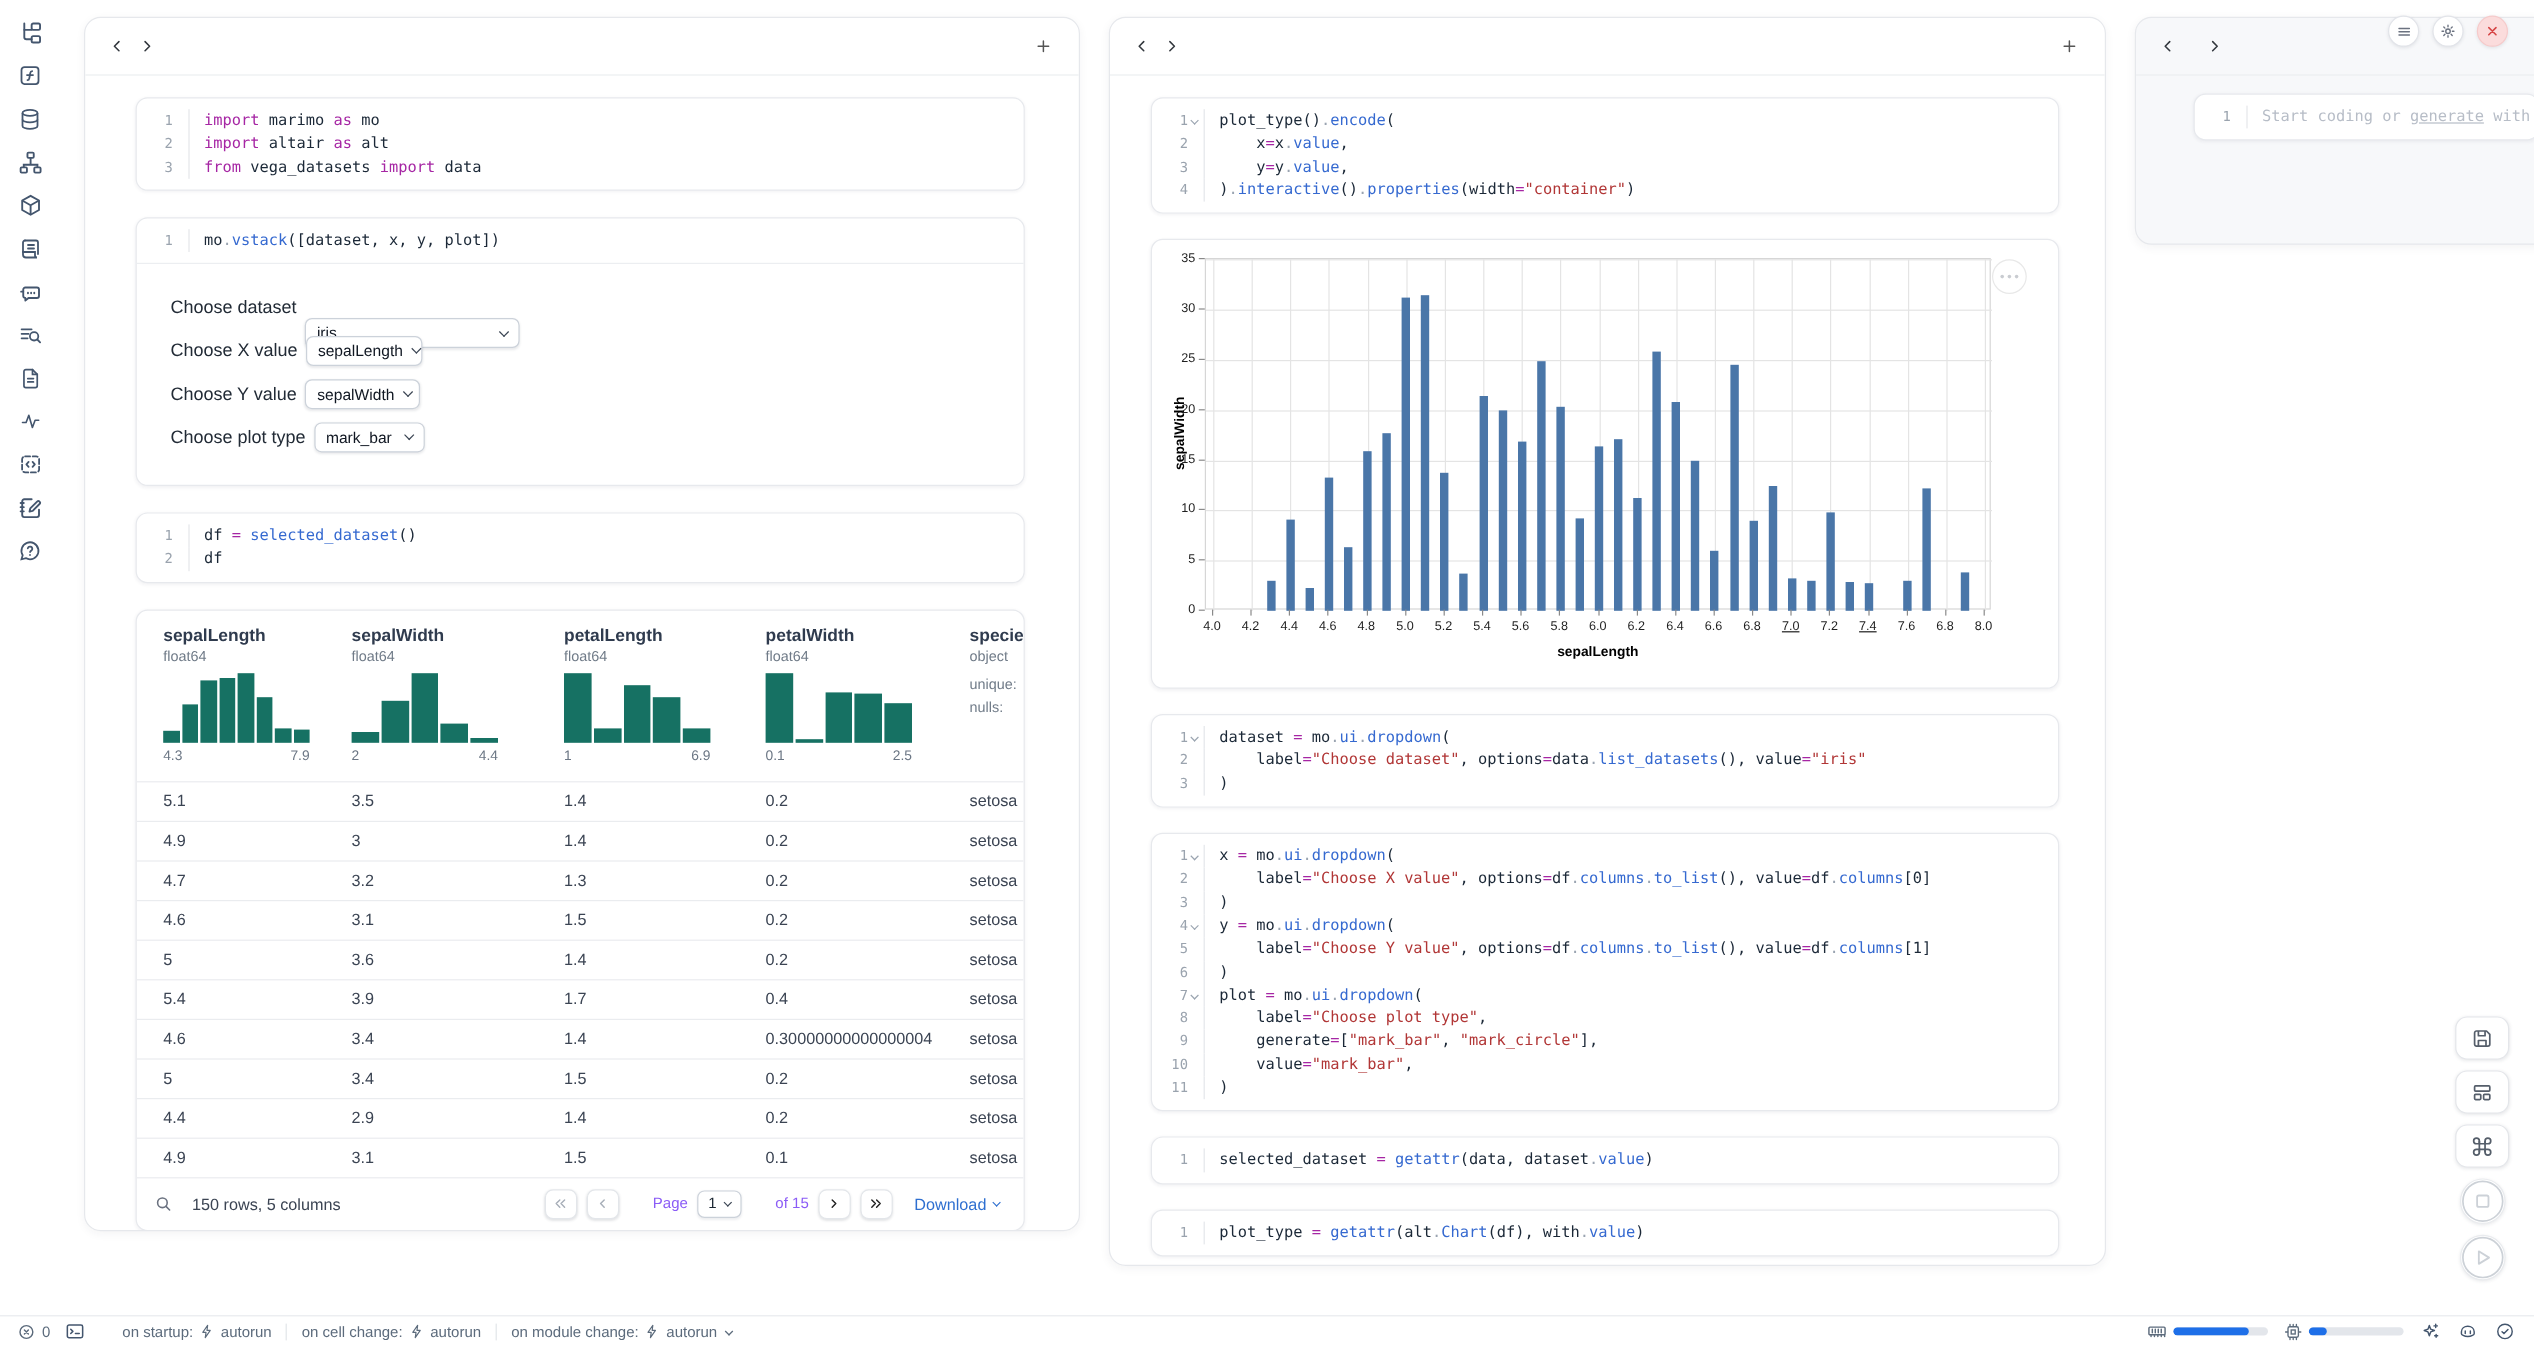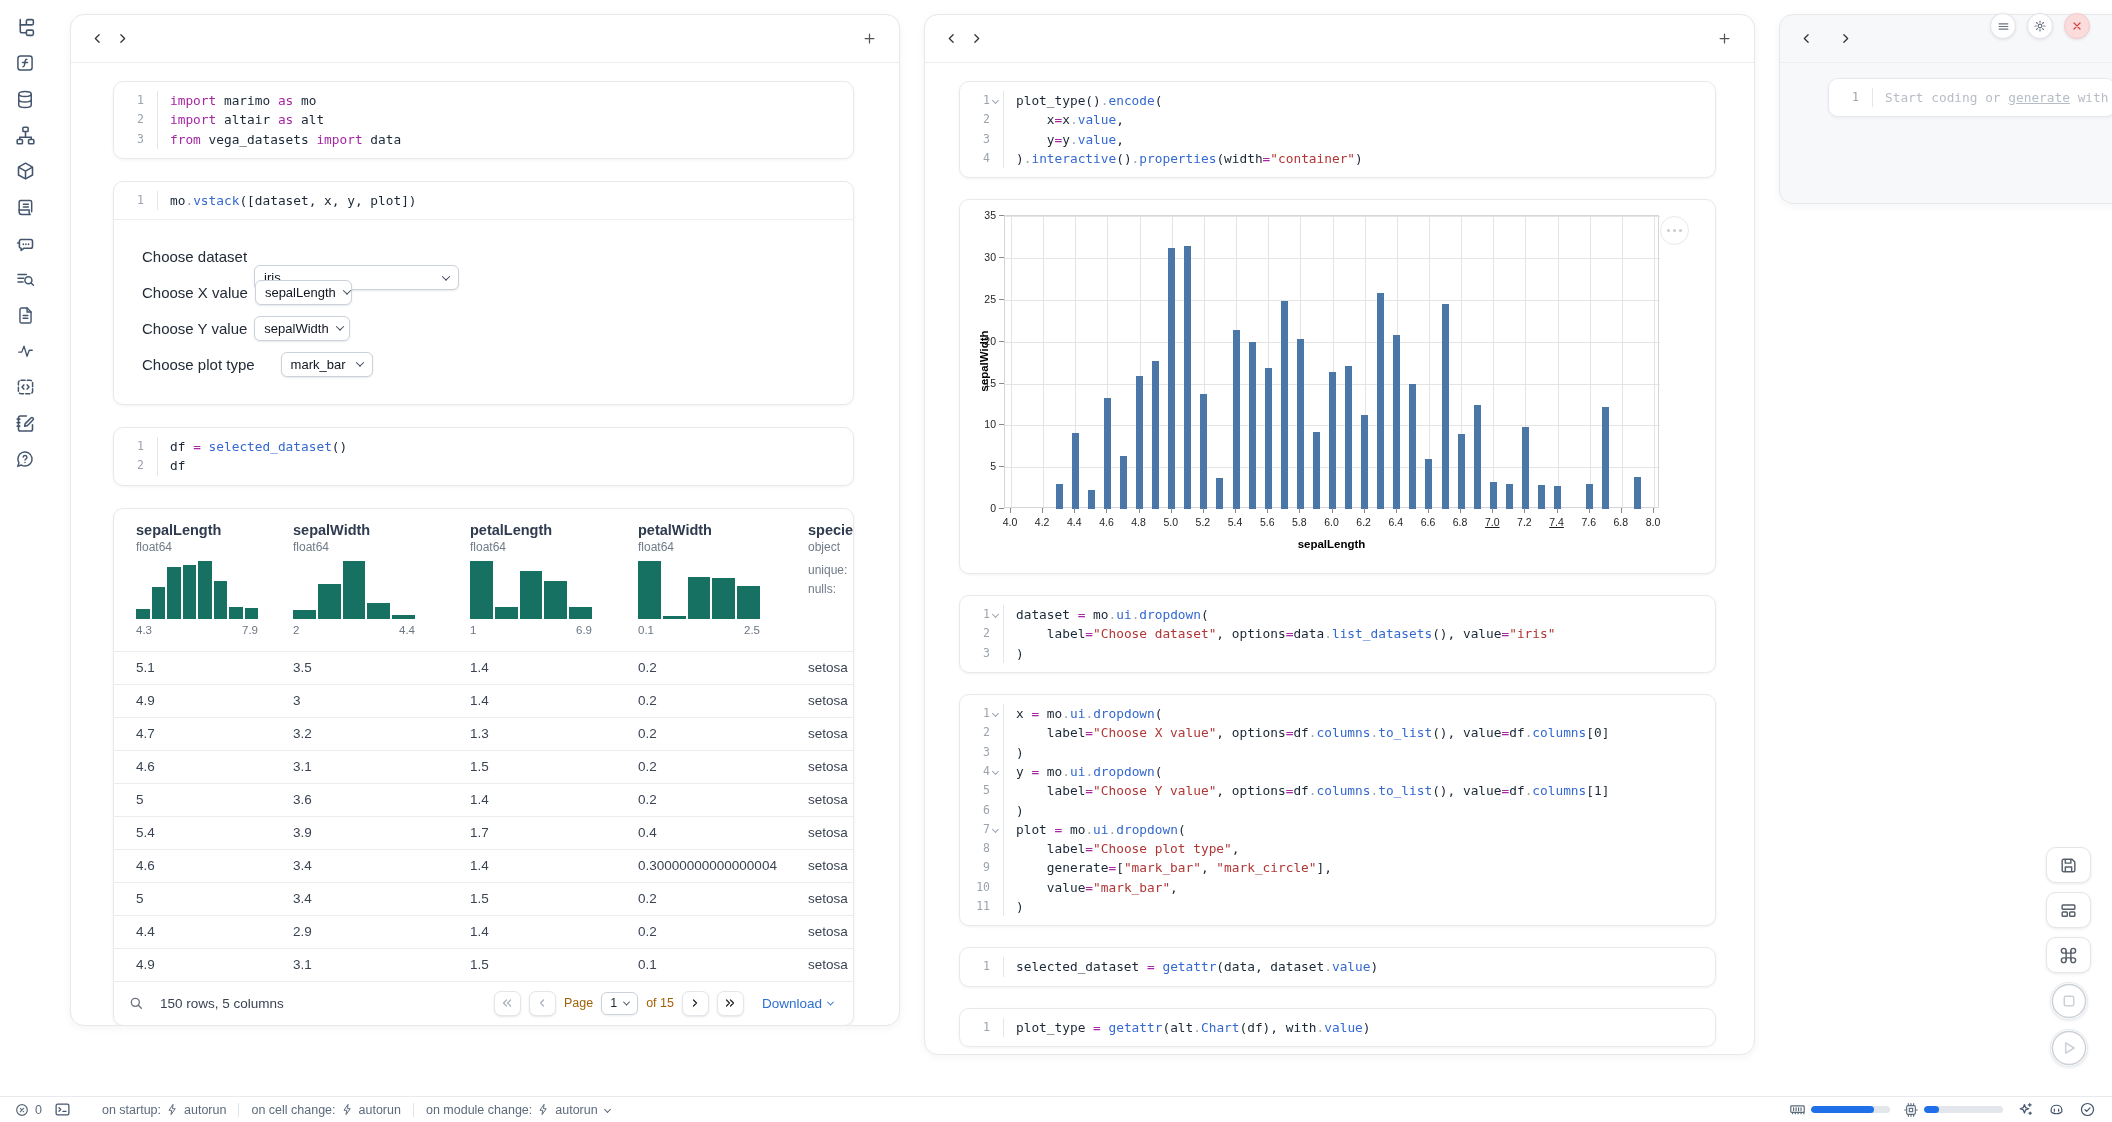--- a/index.html
+++ b/index.html
@@ -72,21 +72,21 @@
   .th-stats { margin-top:5px; font-size:12px; color:#707b88; line-height:19px; white-space:nowrap; }
   .tr { display:flex; height:33px; align-items:center; border-top:1px solid #eaecef; }
   .td { flex:none; padding-left:22px; font-size:13.5px; color:#3b4453; white-space:nowrap; }
   .t-foot { border-top:1px solid #eaecef; height:44px; display:flex; align-items:center;
             padding:0 20px 0 14px; gap:8px; }
   .t-summary { font-size:13.5px; color:#3b4453; margin-left:8px; }
   .pg-btn { width:27px; height:25px; border:1px solid #e3e6ea; border-radius:7px; background:#fff;
             box-shadow:0 1px 2px rgba(30,40,60,.12); display:flex; align-items:center;
             justify-content:center; cursor:pointer; color:#222; }
   .pg-btn.dim { color:#a7aeb8; }
-  .pg-label, .pg-of { font-size:12.5px; color:#a16207; }
+  .pg-label, .pg-of { font-size:12.5px; color:#8b5cf6;margin-left:20px; }
   .pg-select { display:flex; align-items:center; gap:7px; height:23px; padding:0 8px;
                border:1px solid #ccd2da; border-radius:6px; background:#fff; font-size:12.5px;
                box-shadow:0 1px 2px rgba(30,40,60,.08); cursor:pointer; }
   .pg-select .chev, .download .chev { width:5px; height:5px; }
   .download { display:flex; align-items:center; gap:6px; color:#2e6fd0; font-size:13.5px;
               margin-left:10px; cursor:pointer; }
   .download .chev { border-color:#2e6fd0; }
 
   
   .chart-box { position:relative; height:375px; }
@@ -271,42 +271,42 @@
       <div class="code-box">
           <div class="cl">
             <span class="ln">1</span>
             <span class="fold"></span>
             <span class="cd"><span class="t-p">mo</span><span class="t-d">.</span><span class="t-f">vstack</span><span class="t-p">([dataset, x, y, plot])</span></span>
           </div>
         </div>
       <div class="out">
         <div class="ctl-row">
           <span class="ctl-label">Choose dataset</span>
-          <div class="select" style="width: 205px; margin-top: 43px;">
+          <div class="select" style="width: 179px; margin-top: 43px;">
             <span>iris</span>
             <span class="chev"></span>
           </div>
         </div>
         <div class="ctl-row">
           <span class="ctl-label">Choose X value</span>
           <div class="select" style="width: 97px;">
             <span>sepalLength</span>
             <span class="chev"></span>
           </div>
         </div>
         <div class="ctl-row">
           <span class="ctl-label">Choose Y value</span>
           <div class="select" style="width: 96px;">
             <span>sepalWidth</span>
             <span class="chev"></span>
           </div>
         </div>
         <div class="ctl-row">
           <span class="ctl-label">Choose plot type</span>
-          <div class="select" style="width: 92px; margin-left: 19px;">
+          <div class="select" style="width: 92px;">
             <span>mark_bar</span>
             <span class="chev"></span>
           </div>
         </div>
       </div>
     </div>
 
     <div class="box code-box">
         <div class="cl">
           <span class="ln">1</span>

